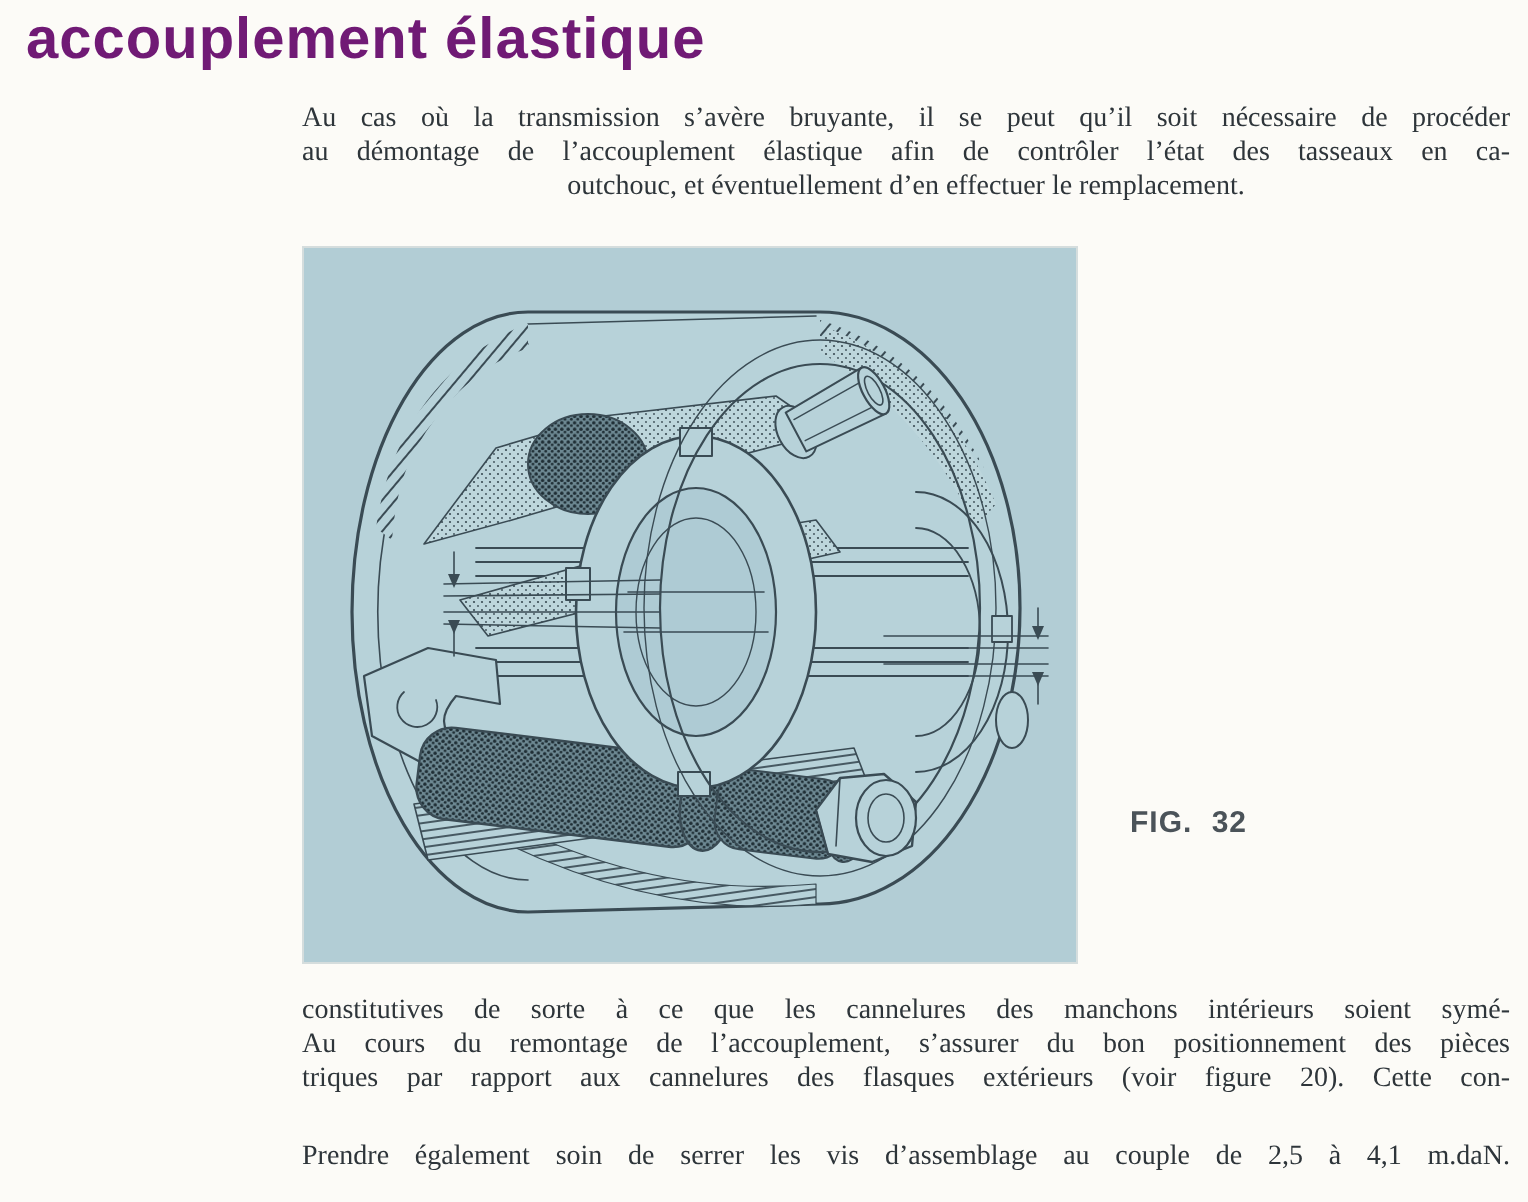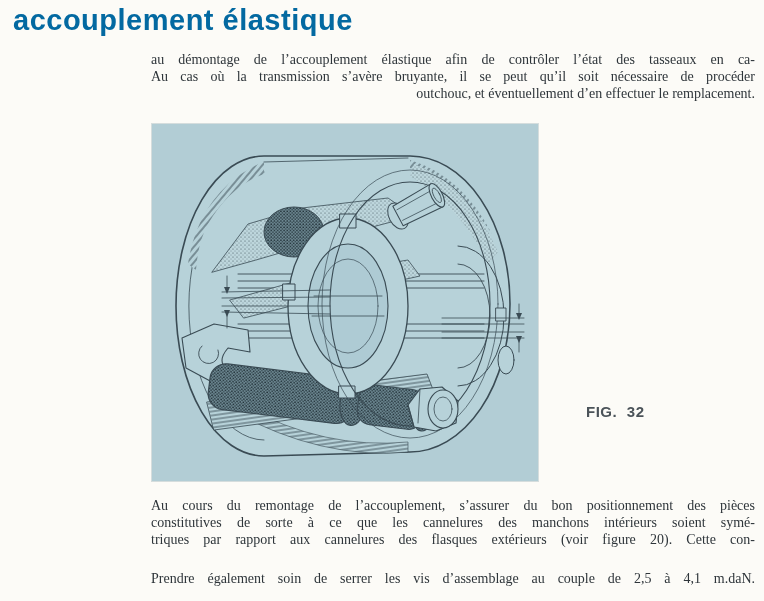--- a/index.html
+++ b/index.html
@@ -15,64 +15,64 @@
     overflow: hidden;
   }
   .page-title {
     position: absolute;
     left: 13px; top: 4px;
     margin: 0;
     font-family: "Liberation Sans", "DejaVu Sans", sans-serif;
     font-weight: bold;
     font-size: 29px;
     letter-spacing: 0.5px;
-    color: #0369a1;
+    color: #701a75;
   }
   .textblock {
     position: absolute;
     left: 151px;
     width: 604px;
     color: #2e353a;
     font-size: 14px;
     line-height: 17px;
   }
   .jline { text-align: justify; text-align-last: justify; }
-  .lline { text-align: right; }
+  .lline { text-align: center; }
   .figure-panel {
     position: absolute;
     left: 152px; top: 124px;
     width: 386px; height: 357px;
     background: #b2cdd5;
     box-shadow: 0 0 0 1px rgba(140,165,172,.35);
   }
   .figure-panel svg { display: block; }
   .figure-caption {
     position: absolute;
-    left: 586px; top: 403px;
+    left: 565px; top: 403px;
     font-family: "Liberation Sans", "DejaVu Sans", sans-serif;
     font-weight: bold;
     font-size: 15px;
     letter-spacing: 0.5px;
     word-spacing: 5px;
     color: #4b5359;
   }
   #intro   { top: 51px; }
   #para2   { top: 497px; }
   #para3   { top: 570px; }
 </style>
 </head>
 <body>
 
 <div class="page">
 
   <h1 class="page-title">accouplement élastique</h1>
 
   <div class="textblock" id="intro">
+    <div class="jline">Au cas où la transmission s’avère bruyante, il se peut qu’il soit nécessaire de procéder</div>
     <div class="jline">au démontage de l’accouplement élastique afin de contrôler l’état des tasseaux en ca-</div>
-    <div class="jline">Au cas où la transmission s’avère bruyante, il se peut qu’il soit nécessaire de procéder</div>
     <div class="lline">outchouc, et éventuellement d’en effectuer le remplacement.</div>
   </div>
 
   <div class="figure-panel">
     <svg width="386" height="357" viewBox="0 0 386 357">
       <defs>
         <pattern id="pStip" width="4" height="4" patternUnits="userSpaceOnUse">
           <rect width="4" height="4" fill="#bdd6dc"></rect>
           <circle cx="1" cy="1" r="0.55" fill="#3a4b54"></circle>
           <circle cx="3" cy="3" r="0.45" fill="#3a4b54"></circle>
@@ -198,22 +198,22 @@
           <line x1="367" y1="228" x2="367" y2="217"></line>
           <path d="M364 219 L370 219 L367 212 Z" fill="#3a4b54" stroke="none" transform="rotate(180 367 215.5)"></path>
         </g>
       </g>
     </svg>
   </div>
 
   <div class="figure-caption">FIG. 32</div>
 
   <div class="textblock" id="para2">
+    <div class="jline">constitutives de sorte à ce que les cannelures des manchons intérieurs soient symé-</div>
     <div class="jline">Au cours du remontage de l’accouplement, s’assurer du bon positionnement des pièces</div>
-    <div class="jline">constitutives de sorte à ce que les cannelures des manchons intérieurs soient symé-</div>
     <div class="jline">triques par rapport aux cannelures des flasques extérieurs (voir figure 20). Cette con-</div>
   </div>
 
   <div class="textblock" id="para3">
     <div class="jline">Prendre également soin de serrer les vis d’assemblage au couple de 2,5 à 4,1 m.daN.</div>
   </div>
 
 </div>
 
 </body></html>

